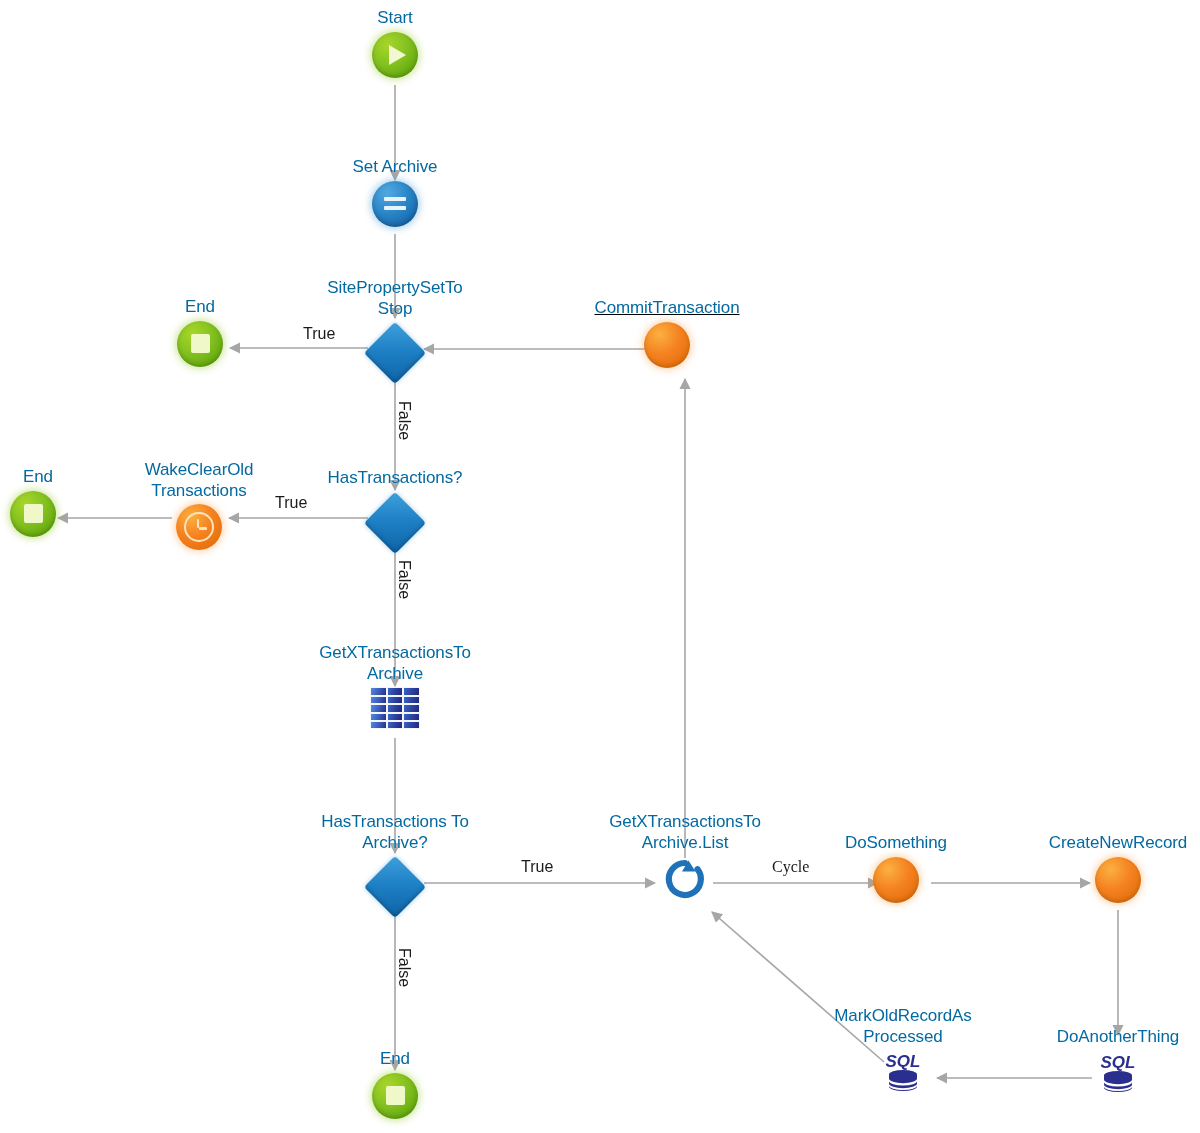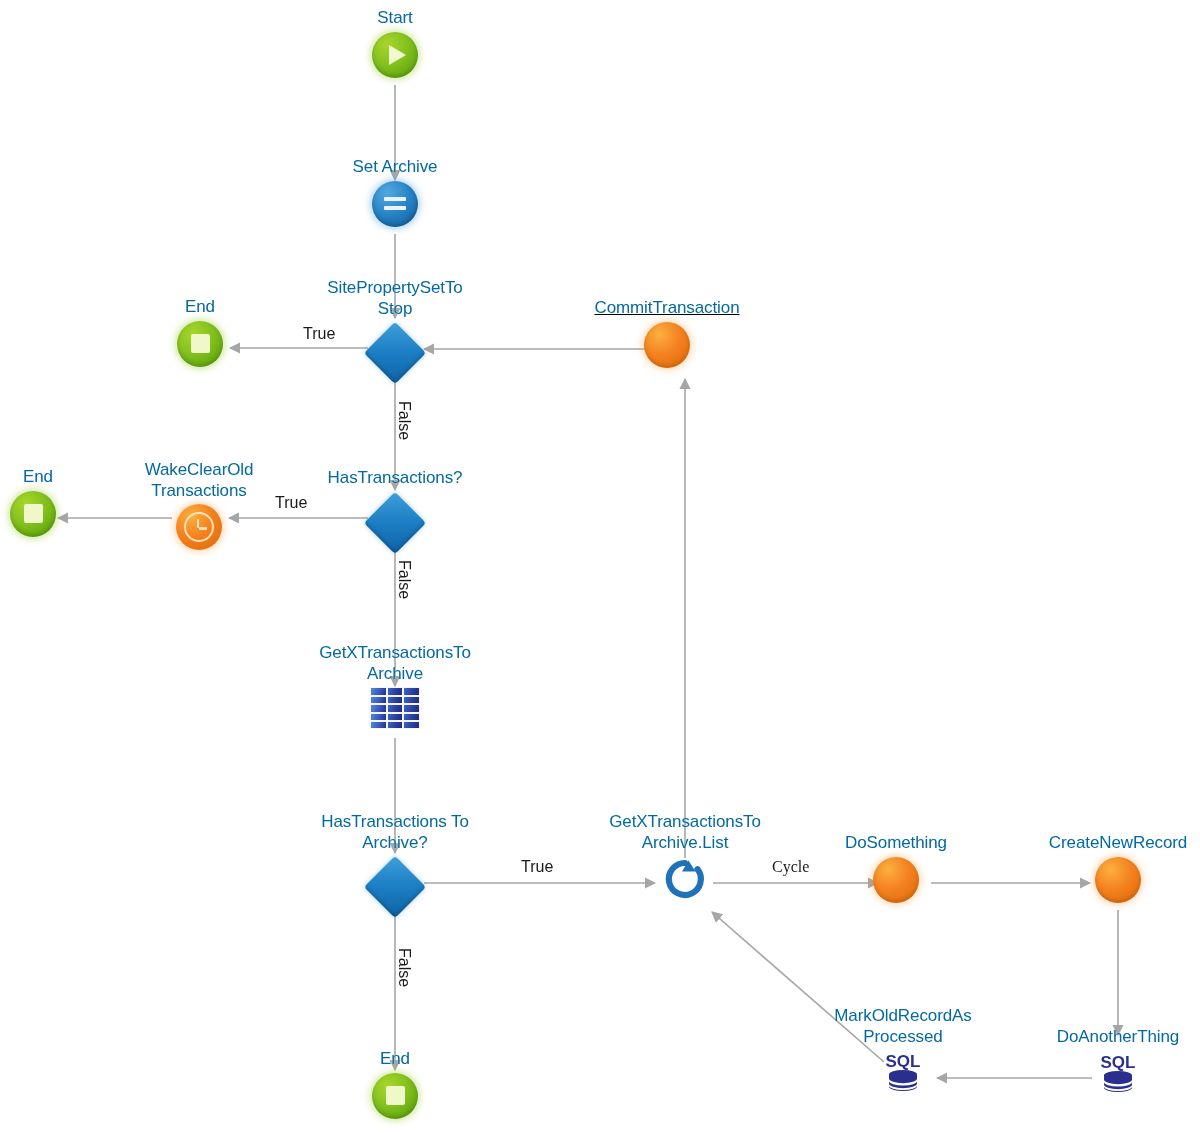--- a/index.html
+++ b/index.html
@@ -114,21 +114,21 @@
     background: #f4f6fb;
     padding: 1px;
   }
   .g-grid span { display: block; background: linear-gradient(110deg, #3767c9 0%, #2b3f9e 55%, #20287f 100%); }
   .g-grid span.hi { background: linear-gradient(110deg, #4f8ae0 0%, #3a55b6 60%, #252f8c 100%); }
 
   
   .g-loop { width: 46px; height: 46px; position: relative; }
 
   
-  .g-sql { width: 46px; height: 44px; position: relative; }
+  .g-sql { width: 46px; height: 44px; position: relative; font-style: italic; }
 
   
   .edge-label {
     position: absolute;
     font-size: 16px;
     color: #1a1a1a;
     white-space: nowrap;
     text-shadow: 0 0 2px #fff, 0 0 2px #fff;
   }
   .edge-label.vert { transform-origin: left top; transform: rotate(90deg); }

